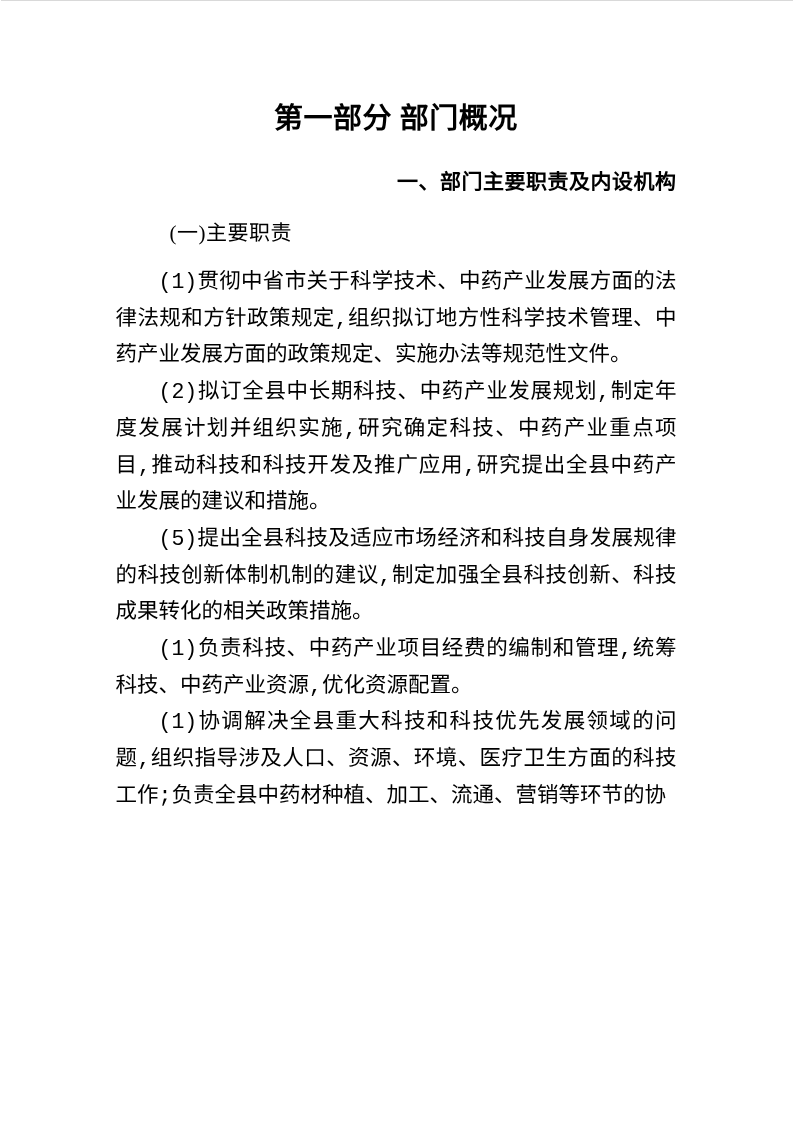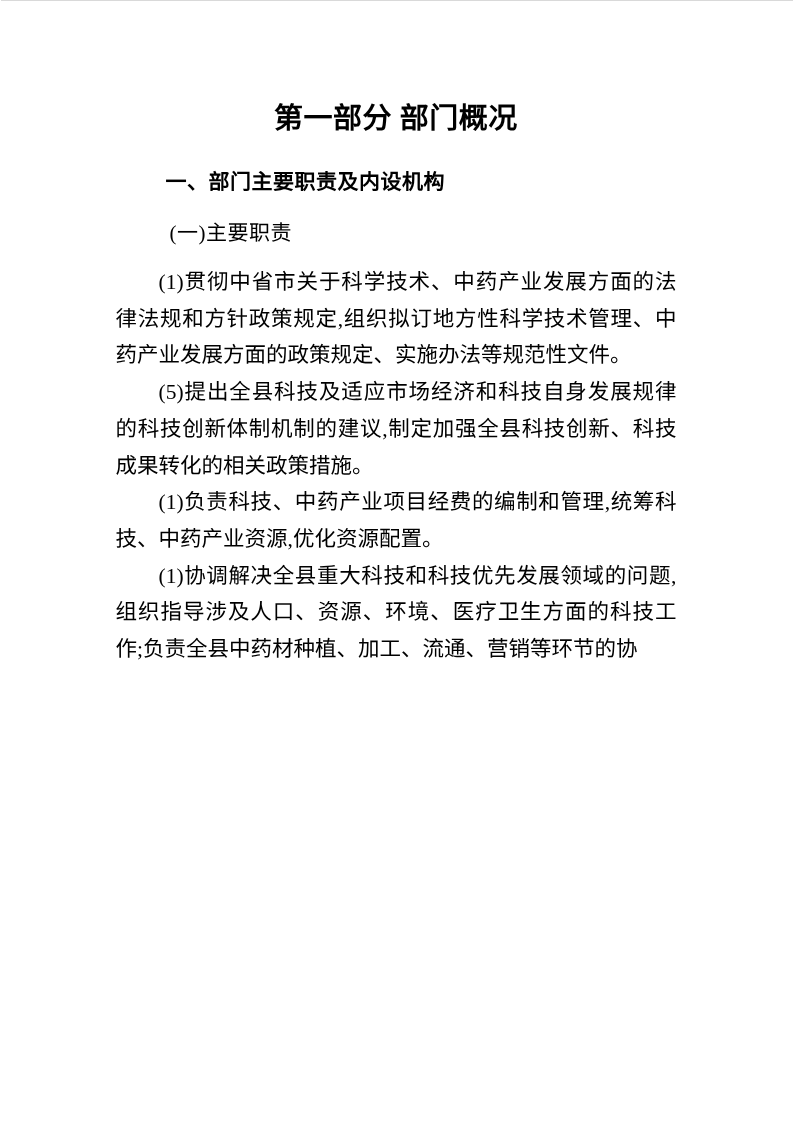--- a/index.html
+++ b/index.html
@@ -29,52 +29,54 @@
     white-space: nowrap;
   }
   .section-heading {
     font-family: "Liberation Sans", "DejaVu Sans", sans-serif;
     font-size: 21px;
     font-weight: bold;
     line-height: 28px;
     margin-top: 29px;
     text-indent: 50px;
     letter-spacing: 0.5px;
+    text-align: right;
   }
   .subsection-heading {
     font-family: "Liberation Serif", "DejaVu Serif", serif;
     font-size: 21px;
     font-weight: normal;
     line-height: 30px;
     margin-top: 22px;
     text-indent: 54px;
     letter-spacing: 0.5px;
   }
   .body-text {
     margin-top: 16px;
   }
   .body-text p {
-    font-family: Liberation Serif, serif;
+    font-family: Liberation Mono, monospace;
     font-size: 21.5px;
     line-height: 36.7px;
     margin: 0;
     text-align: justify;
     text-justify: inter-ideograph;
     text-indent: 2em;
   }
 </style>
 </head>
 <body>
 
 <div class="page">
   <div class="doc-title">第一部分 部门概况</div>
 
   <div class="section-heading">一、部门主要职责及内设机构</div>
 
   <div class="subsection-heading">(一)主要职责</div>
 
   <div class="body-text">
     <p>(1)贯彻中省市关于科学技术、中药产业发展方面的法律法规和方针政策规定,组织拟订地方性科学技术管理、中药产业发展方面的政策规定、实施办法等规范性文件。</p>
+    <p>(2)拟订全县中长期科技、中药产业发展规划,制定年度发展计划并组织实施,研究确定科技、中药产业重点项目,推动科技和科技开发及推广应用,研究提出全县中药产业发展的建议和措施。</p>
     <p>(5)提出全县科技及适应市场经济和科技自身发展规律的科技创新体制机制的建议,制定加强全县科技创新、科技成果转化的相关政策措施。</p>
     <p>(1)负责科技、中药产业项目经费的编制和管理,统筹科技、中药产业资源,优化资源配置。</p>
     <p>(1)协调解决全县重大科技和科技优先发展领域的问题,组织指导涉及人口、资源、环境、医疗卫生方面的科技工作;负责全县中药材种植、加工、流通、营销等环节的协</p>
   </div>
 </div>
 
 </body></html>

